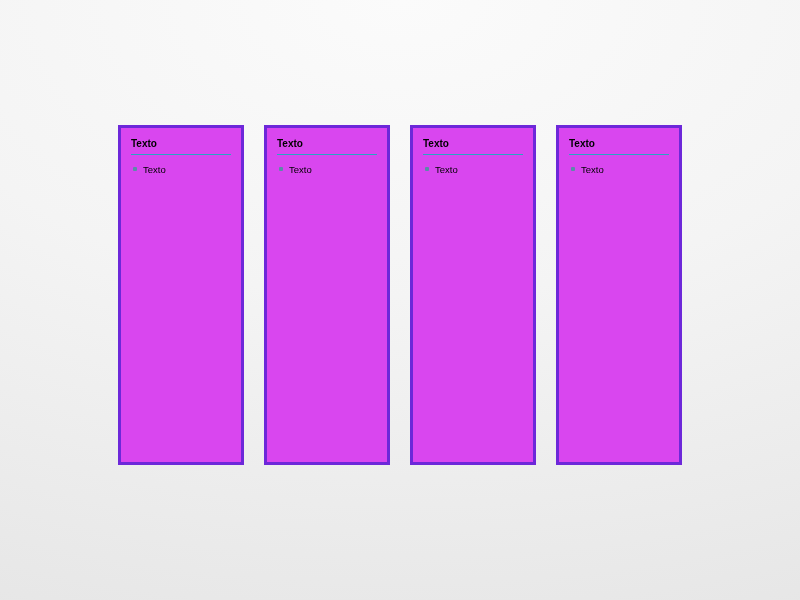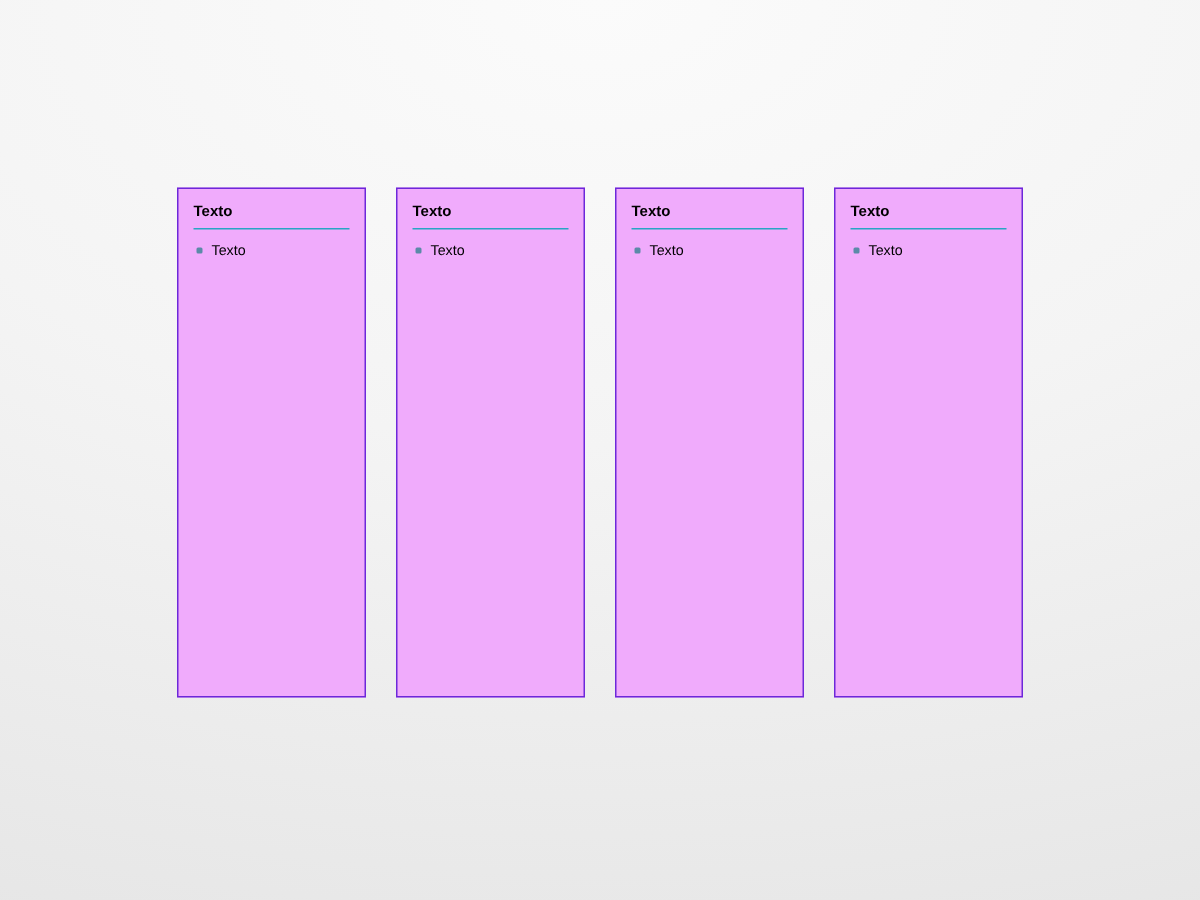--- a/index.html
+++ b/index.html
@@ -23,22 +23,22 @@
     top: 125px;
     left: 118px;
     width: 564px;
     display: flex;
     justify-content: space-between;
   }
 
   .card {
     width: 126px;
     height: 340px;
-    background: #f0abfc;
-    border: 1px solid #6d28d9;
+    background: #d946ef;
+    border: 3px solid #6d28d9;
     box-sizing: border-box;
     padding: 10px 10px 10px 10px;
   }
 
   .card-title {
     font-size: 10px;
     font-weight: bold;
     color: #000000;
     margin: 0 0 4px 0;
     line-height: 1.2;

